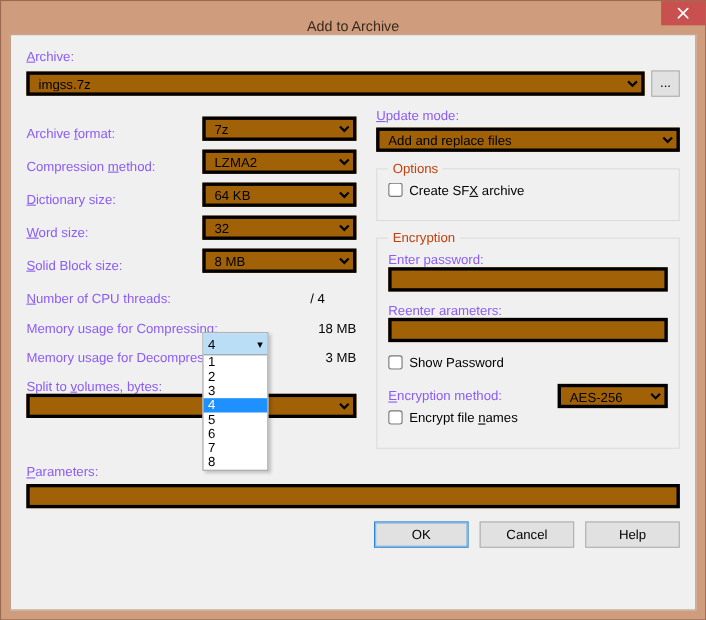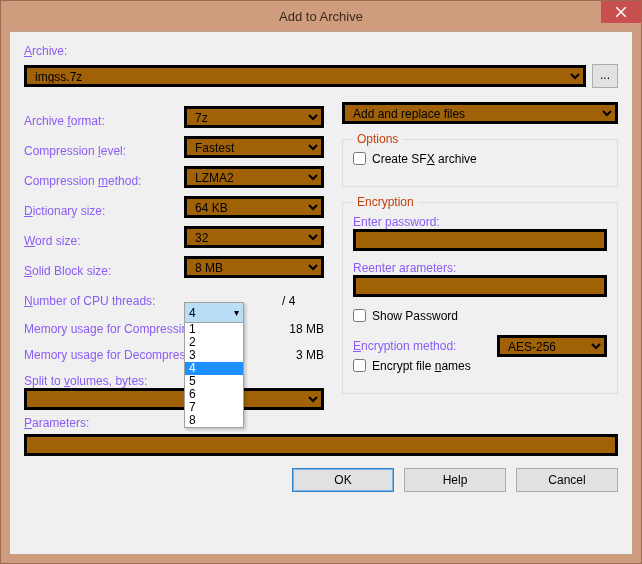--- a/index.html
+++ b/index.html
@@ -1,18 +1,18 @@
 <!DOCTYPE html>
 <html><head>
 <meta charset="utf-8">
 <style>
   * { box-sizing: border-box; font-family: "Segoe UI", Tahoma, sans-serif; font-size: 12px; }
   html,body { margin:0; padding:0; background:#fff; }
   .window { width:642px; height:564px; background:#cf9d7d; position:relative; border:1px solid #9c6b4f; }
-  .titlebar { height:30px; display:flex; align-items:center; justify-content:center; position:relative; }
+  .titlebar { height:30px; display:flex; align-items:flex-end; justify-content:center; position:relative; }
   .title { color:#3a2a1e; font-size:13px; }
   .close { position:absolute; right:0; top:0; width:40px; height:22px; background:#c8504f; color:#fff; display:flex; align-items:center; justify-content:center; font-size:14px; cursor:pointer; }
   .close svg { width:10px; height:10px; }
   .body { position:absolute; left:8px; right:8px; top:30px; bottom:8px; background:#f0f0f0; border:1px solid #bfa089; padding:12px 14px 10px 14px; }
   .row { display:flex; align-items:center; margin-bottom:6px; }
   .lbl { color:#8b5cf6; }
   .archive-input-row { display:flex; align-items:center; gap:6px; margin-bottom:10px; }
   select, input[type=text] { background:#a16207; border:3px solid #000000; height:22px; padding:1px 2px 1px 4px; font-size:12px; color:#000; }
   select { padding-right:16px; }
   .wide { flex:1; }
@@ -24,25 +24,25 @@
   .grid-row select { width:140px; }
   .cpu-row select { width:60px; }
   .cpu-total { margin-left:38px; color:#000; }
   .info-row { display:flex; justify-content:space-between; height:26px; align-items:center; }
   fieldset { border:1px solid #dcdcdc; margin:0 0 8px 0; padding:6px 10px 10px 10px; }
   legend { padding:0 4px; color:#c2410c; }
   .chk-row { display:flex; align-items:flex-start; gap:6px; height:24px; }
   .chk-row input[type=checkbox] { width:13px; height:13px; margin:0; }
   .pw-input { width:100%; margin-bottom:6px; }
   .enc-method-row { display:flex; align-items:center; justify-content:space-between; height:26px; }
-  .enc-method-row select { width:110px; }
+  .enc-method-row select { width:100px; }
   .params-row { margin-top:6px; }
   .params-input { width:100%; margin-top:4px; }
   .buttons { display:flex; justify-content:flex-end; gap:10px; margin-top:12px; }
-  .btn { width:102px; height:24px; border:1px solid #adadad; background:#e1e1e1; text-align:center; line-height:22px; cursor:pointer; }
+  .btn { width:86px; height:24px; border:1px solid #adadad; background:#e1e1e1; text-align:center; line-height:22px; cursor:pointer; }
   .btn.default { border:1px solid #2e84d3; outline:1px solid #7eb4e0; outline-offset:-2px; }
   .split-combo { width:100%; }
 
   
   .dropdown-open { position:absolute; left:160px; top:204px; background:#fff; border:1px solid #a0a0a0; width:60px; z-index:10; box-shadow:2px 2px 3px rgba(0,0,0,0.2); }
   .dropdown-open .sel-display { height:20px; background:#b9def6; padding:1px 4px; display:flex; justify-content:space-between; align-items:center; border-bottom:1px solid #a0a0a0; }
   .dropdown-open .sel-display .arrow { font-size:10px; }
   .dropdown-open .opt { height:13px; line-height:13px; padding:0 4px; font-size:12px; cursor:pointer; }
   .dropdown-open .opt.hl { background:#1e90ff; color:#fff; }
   .underline { text-decoration: underline; }
@@ -68,24 +68,20 @@
     <div class="archive-input-row">
       <select class="wide"><option>imgss.7z</option></select>
       <div class="browse">...</div>
     </div>
 
     <div class="columns">
       <div class="col">
         <div class="grid-row">
           <span class="lbl">Archive <span class="underline">f</span>ormat:</span>
           <select><option>7z</option></select>
-        </div>
-        <div class="grid-row">
-          <span class="lbl">Compression <span class="underline">l</span>evel:</span>
-          <select><option>Fastest</option></select>
         </div>
         <div class="grid-row">
           <span class="lbl">Compression <span class="underline">m</span>ethod:</span>
           <select><option>LZMA2</option></select>
         </div>
         <div class="grid-row">
           <span class="lbl"><span class="underline">D</span>ictionary size:</span>
           <select><option>64 KB</option></select>
         </div>
         <div class="grid-row">
@@ -125,20 +121,21 @@
           <div class="opt">3</div>
           <div class="opt hl">4</div>
           <div class="opt">5</div>
           <div class="opt">6</div>
           <div class="opt">7</div>
           <div class="opt">8</div>
         </div>
       </div>
 
       <div class="col">
+        <div><span class="lbl"><span class="underline">U</span>pdate mode:</span></div>
         <select style="width:100%; margin:4px 1px 8px 0"><option>Add and replace files</option></select>
 
         <fieldset>
           <legend>Options</legend>
           <div class="chk-row">
             <input type="checkbox" style="">
             <span>Create SF<span class="underline">X</span> archive</span>
           </div>
         </fieldset>
 
@@ -166,18 +163,18 @@
       </div>
     </div>
 
     <div class="params-row">
       <span class="lbl"><span class="underline">P</span>arameters:</span>
       <input type="text" class="params-input" value="" style="">
     </div>
 
     <div class="buttons">
       <div class="btn default">OK</div>
+      <div class="btn">Cancel</div>
       <div class="btn">Help</div>
-      <div class="btn">Cancel</div>
     </div>
 
   </div>
 </div>
 
 </body></html>

